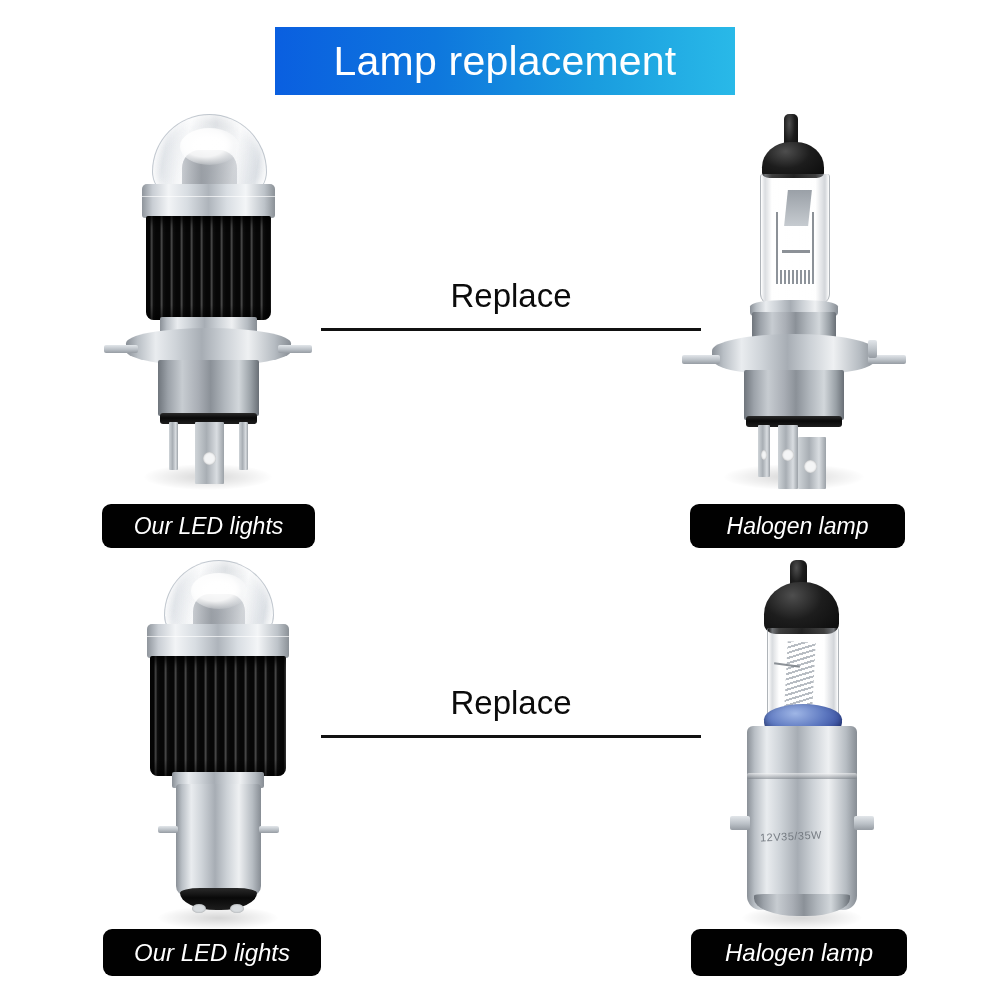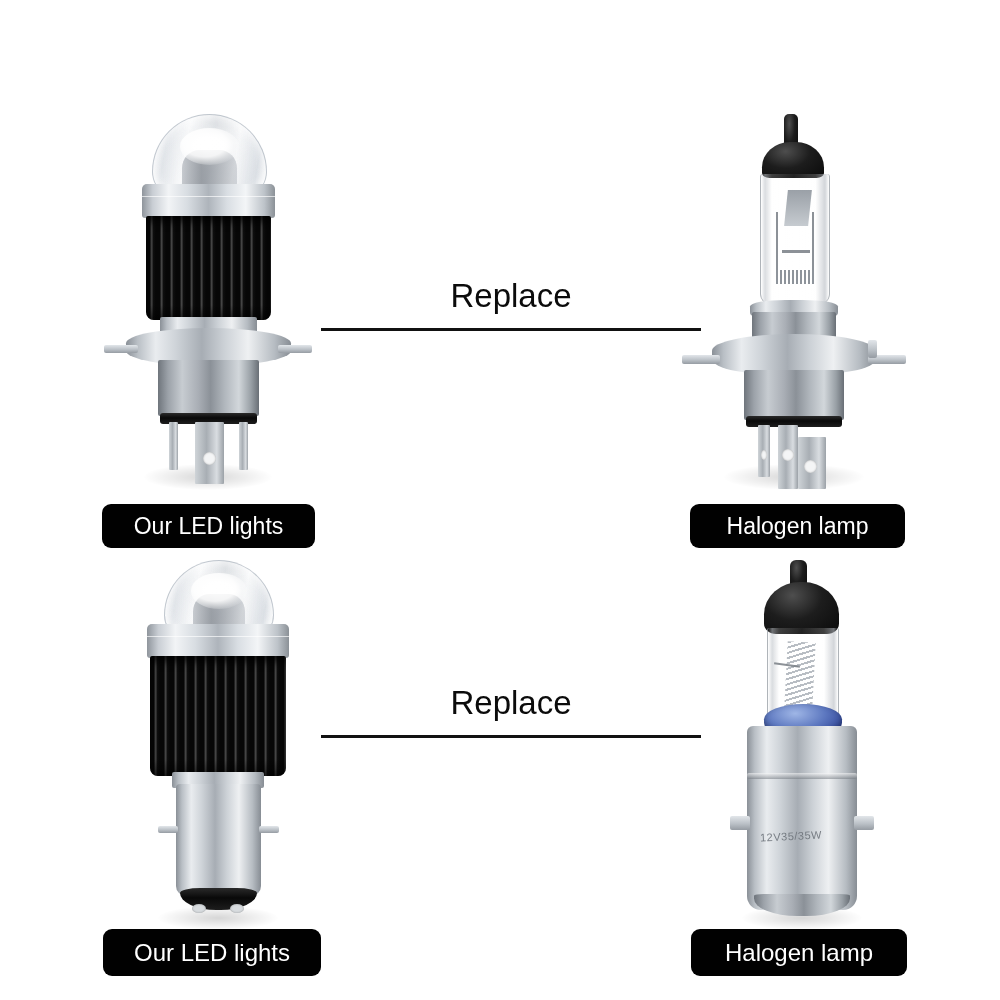--- a/index.html
+++ b/index.html
@@ -62,21 +62,21 @@
   
   .pill {
     position: absolute;
     background: #010101;
     border-radius: 9px;
     display: flex;
     align-items: center;
     justify-content: center;
     color: #ffffff;
   }
-  .pill span { line-height: 1; white-space: nowrap; }
+  .pill span { line-height: 1; white-space: nowrap; font-style: italic; }
   .pill-led-top      { left: 102px; top: 504px; width: 213px; height: 44px; }
   .pill-halogen-top  { left: 690px; top: 504px; width: 215px; height: 44px; }
   .pill-led-bottom   { left: 103px; top: 929px; width: 218px; height: 47px; }
   .pill-halogen-bot  { left: 691px; top: 929px; width: 216px; height: 47px; }
   .pill-led-top span, .pill-halogen-top span { font-size: 23px; }
   .pill-led-bottom span, .pill-halogen-bot span { font-size: 24px; }
 
   
   .bulb {
     position: absolute;
@@ -221,20 +221,23 @@
     transform: rotate(-3deg);
     white-space: nowrap;
     opacity: 0.9;
   }
 </style>
 </head>
 <body>
 
 <div id="page">
 
+  <div class="title-banner">
+    <div class="title-text">Lamp replacement</div>
+  </div>
 
   <div class="bulb" style="left:98px; top:112px; width:220px; height:375px;">
 
     <div class="shadow-soft" style="left:46px; top:352px; width:128px; height:26px;"></div>
 
     <div class="led-dome" style="left:54px; top:2px; width:113px; height:92px;">
       <div class="led-dome-inner"></div>
     </div>
 
     <div class="led-collar" style="left:44px; top:72px; width:133px; height:34px;"></div>

